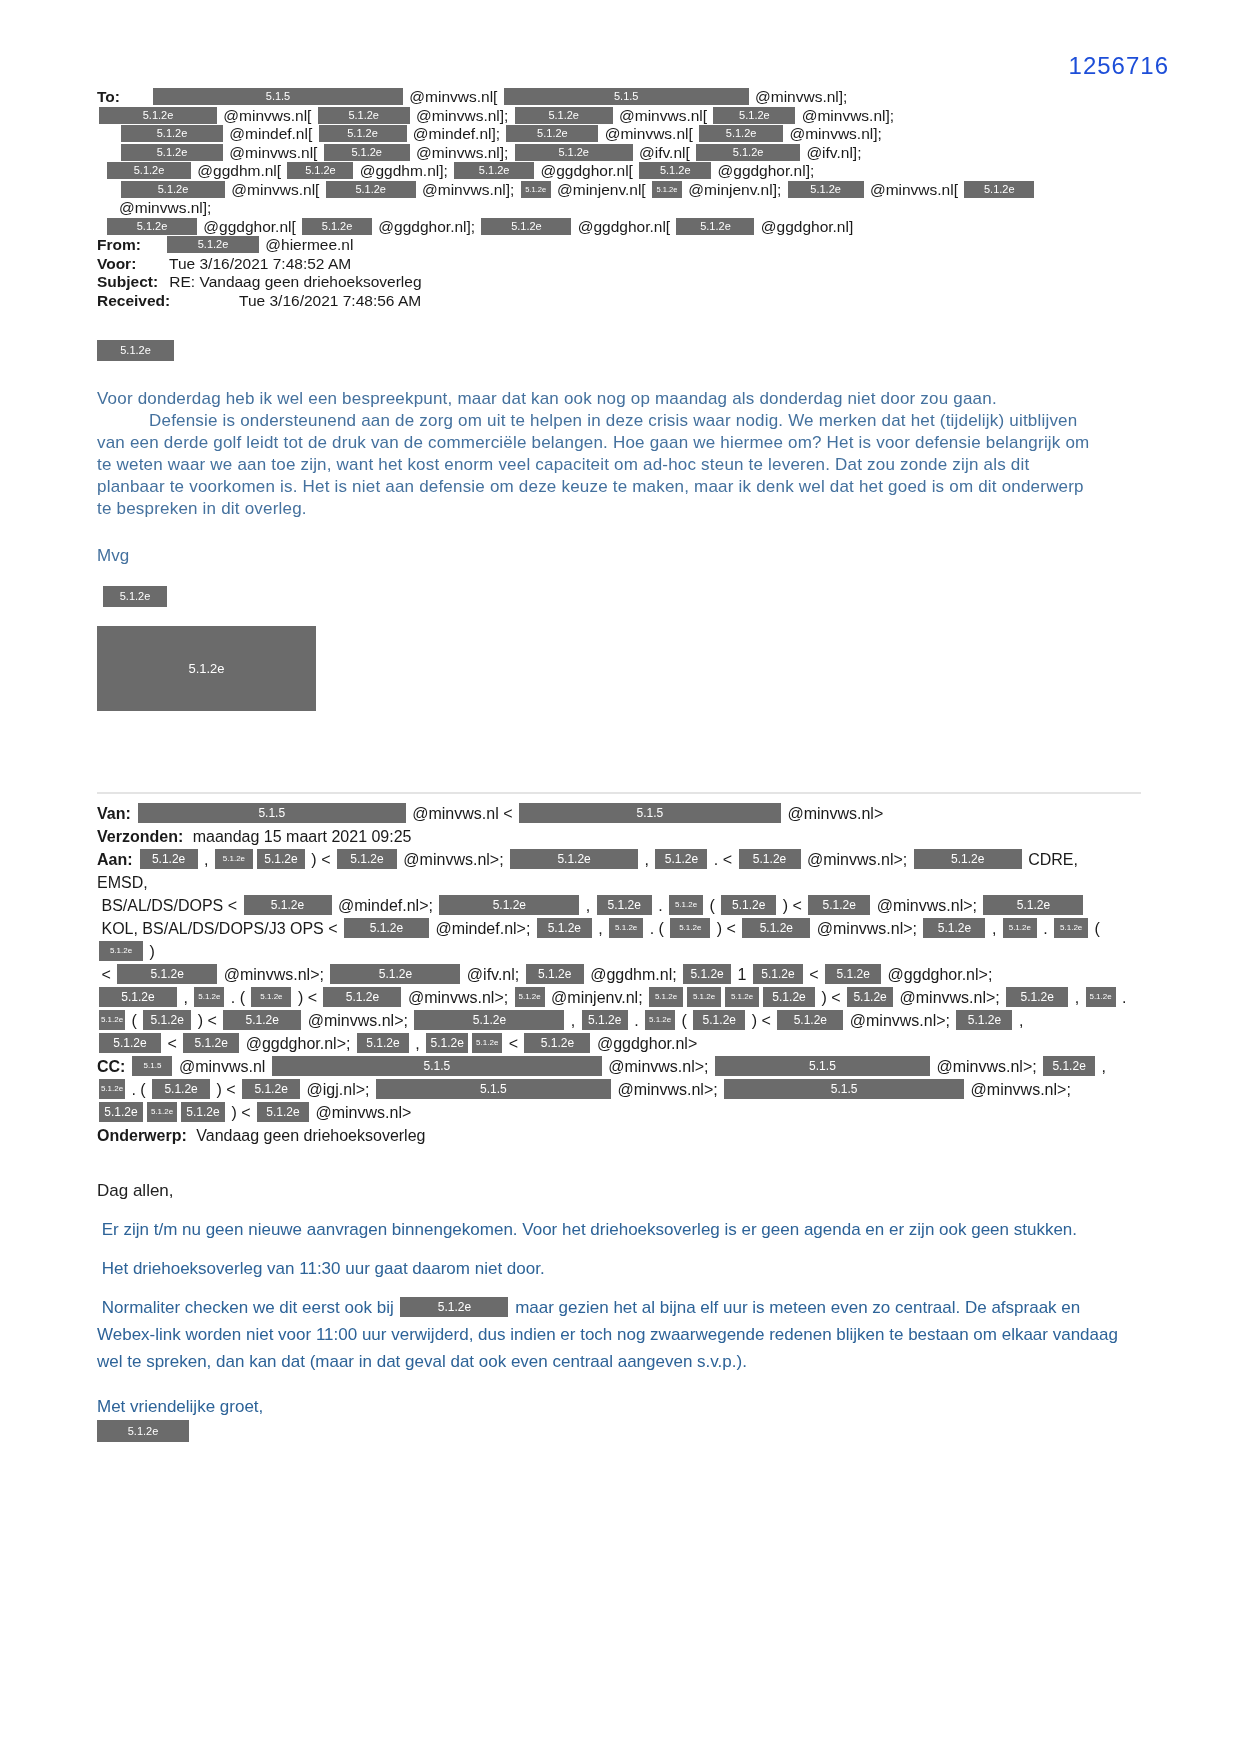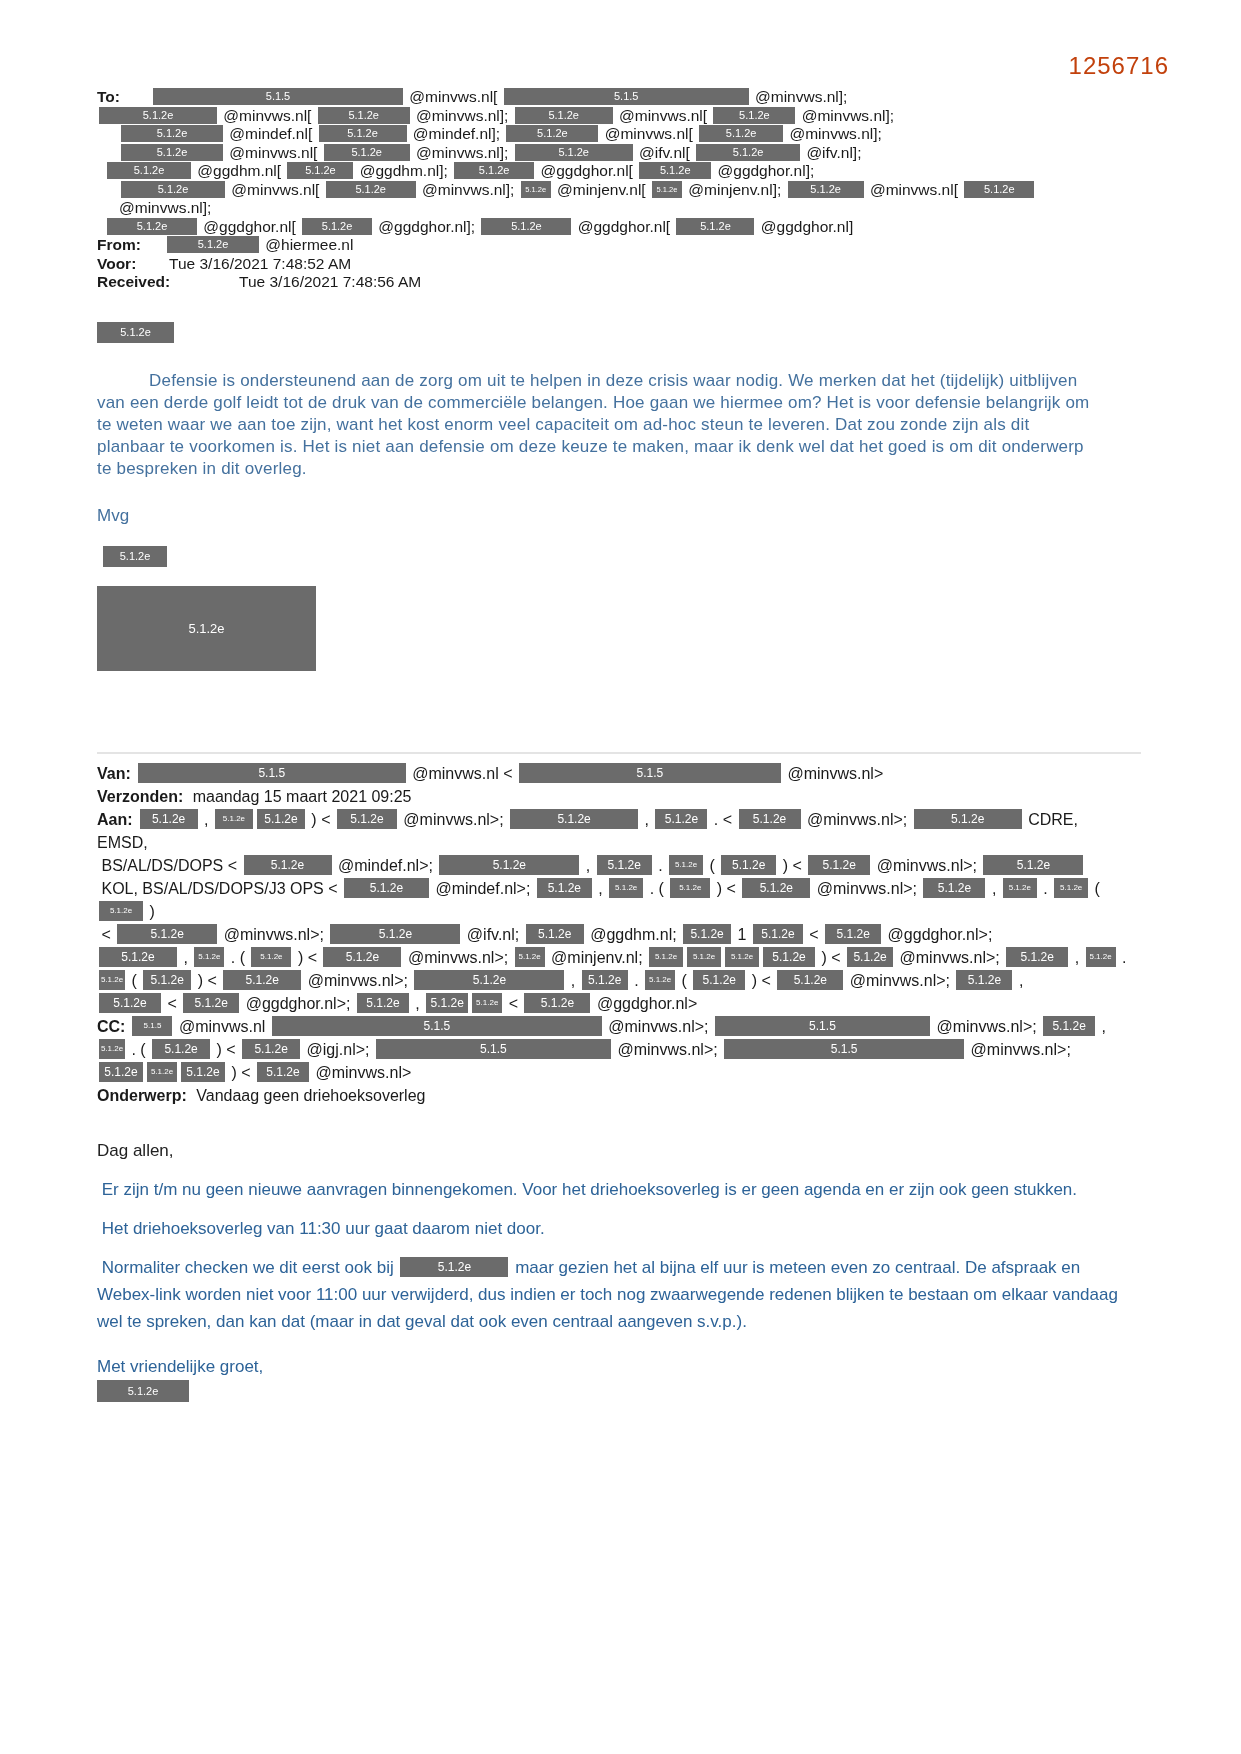--- a/index.html
+++ b/index.html
@@ -7,21 +7,21 @@
     position:relative;
     width:1241px;height:1754px;
     background:#ffffff;
     margin:0 auto;
     font-family:"Liberation Sans", sans-serif;
     color:#1a1a1a;
     overflow:hidden;
   }
   .doc-number{
     position:absolute;top:52px;right:72px;
-    font-size:24px;letter-spacing:1px;color:#c2410c;
+    font-size:24px;letter-spacing:1px;color:#1d4ed8;
   }
   .content{
     position:absolute;left:97px;top:88px;width:1035px;
   }
   
   .rbox{
     display:inline-block;
     background:#6b6b6b;color:#ffffff;
     font-size:11px;line-height:17px;height:17px;
     text-align:center;vertical-align:-3px;
@@ -73,28 +73,30 @@
         <div class="hline"><span class="rbox" style="width: 118px;">5.1.2e</span><span class="seg-text"> @minvws.nl[ </span><span class="rbox" style="width: 92px;">5.1.2e</span><span class="seg-text"> @minvws.nl]; </span><span class="rbox" style="width: 98px;">5.1.2e</span><span class="seg-text"> @minvws.nl[ </span><span class="rbox" style="width: 82px;">5.1.2e</span><span class="seg-text"> @minvws.nl]; </span></div>
         <div class="hline" style="padding-left: 22px;"><span class="rbox" style="width: 102px;">5.1.2e</span><span class="seg-text"> @mindef.nl[ </span><span class="rbox" style="width: 88px;">5.1.2e</span><span class="seg-text"> @mindef.nl]; </span><span class="rbox" style="width: 92px;">5.1.2e</span><span class="seg-text"> @minvws.nl[ </span><span class="rbox" style="width: 84px;">5.1.2e</span><span class="seg-text"> @minvws.nl]; </span></div>
         <div class="hline" style="padding-left: 22px;"><span class="rbox" style="width: 102px;">5.1.2e</span><span class="seg-text"> @minvws.nl[ </span><span class="rbox" style="width: 86px;">5.1.2e</span><span class="seg-text"> @minvws.nl]; </span><span class="rbox" style="width: 118px;">5.1.2e</span><span class="seg-text"> @ifv.nl[ </span><span class="rbox" style="width: 104px;">5.1.2e</span><span class="seg-text"> @ifv.nl]; </span></div>
         <div class="hline" style="padding-left: 8px;"><span class="rbox" style="width: 84px;">5.1.2e</span><span class="seg-text"> @ggdhm.nl[ </span><span class="rbox" style="width: 66px;">5.1.2e</span><span class="seg-text"> @ggdhm.nl]; </span><span class="rbox" style="width: 80px;">5.1.2e</span><span class="seg-text"> @ggdghor.nl[ </span><span class="rbox" style="width: 72px;">5.1.2e</span><span class="seg-text"> @ggdghor.nl]; </span></div>
         <div class="hline" style="padding-left: 22px;"><span class="rbox" style="width: 104px;">5.1.2e</span><span class="seg-text"> @minvws.nl[ </span><span class="rbox" style="width: 90px;">5.1.2e</span><span class="seg-text"> @minvws.nl]; </span><span class="rbox small" style="width: 30px;">5.1.2e</span><span class="seg-text"> @minjenv.nl[ </span><span class="rbox small" style="width: 30px;">5.1.2e</span><span class="seg-text"> @minjenv.nl]; </span><span class="rbox" style="width: 76px;">5.1.2e</span><span class="seg-text"> @minvws.nl[ </span><span class="rbox" style="width: 70px;">5.1.2e</span><span class="seg-text"> @minvws.nl]; </span></div>
         <div class="hline" style="padding-left: 8px;"><span class="rbox" style="width: 90px;">5.1.2e</span><span class="seg-text"> @ggdghor.nl[ </span><span class="rbox" style="width: 70px;">5.1.2e</span><span class="seg-text"> @ggdghor.nl]; </span><span class="rbox" style="width: 90px;">5.1.2e</span><span class="seg-text"> @ggdghor.nl[ </span><span class="rbox" style="width: 78px;">5.1.2e</span><span class="seg-text"> @ggdghor.nl] </span></div>
       </div>
     <div class="meta">
         <div class="hline"><span class="hlabel">From:</span><span class="rbox" style="width: 92px;">5.1.2e</span><span class="seg-text"> @hiermee.nl </span></div>
         <div class="hline"><span class="hlabel">Voor:</span><span class="seg-text"> Tue 3/16/2021 7:48:52 AM </span></div>
+        <div class="hline"><span class="hlabel">Subject:</span><span class="seg-text"> RE: Vandaag geen driehoeksoverleg </span></div>
         <div class="hline"><span class="hlabel">Received:</span><span class="seg-text" style="margin-left: 70px;"> Tue 3/16/2021 7:48:56 AM </span></div>
       </div>
 
     <div class="h1g">
         <div class="hline"><span class="rbox" style="width: 77px; height: 21px; line-height: 21px;">5.1.2e</span></div>
       </div>
 
     <div class="body1">
+        <div class="para">Voor donderdag heb ik wel een bespreekpunt, maar dat kan ook nog op maandag als donderdag niet door zou gaan.</div>
         <div class="para indent">Defensie is ondersteunend aan de zorg om uit te helpen in deze crisis waar nodig. We merken dat het (tijdelijk) uitblijven van een derde golf leidt tot de druk van de commerciële belangen. Hoe gaan we hiermee om? Het is voor defensie belangrijk om te weten waar we aan toe zijn, want het kost enorm veel capaciteit om ad-hoc steun te leveren. Dat zou zonde zijn als dit planbaar te voorkomen is. Het is niet aan defensie om deze keuze te maken, maar ik denk wel dat het goed is om dit onderwerp te bespreken in dit overleg.</div>
       </div>
     <div class="closing1">Mvg</div>
 
     <div class="sig-small">
         <div class="hline"><span class="rbox" style="width: 64px; height: 21px; line-height: 21px;">5.1.2e</span></div>
       </div>
     <div class="sig-big">
         <div class="hline"><span class="rbox tall" style="width: 219px; height: 85px; line-height: 85px;">5.1.2e</span></div>
       </div>

